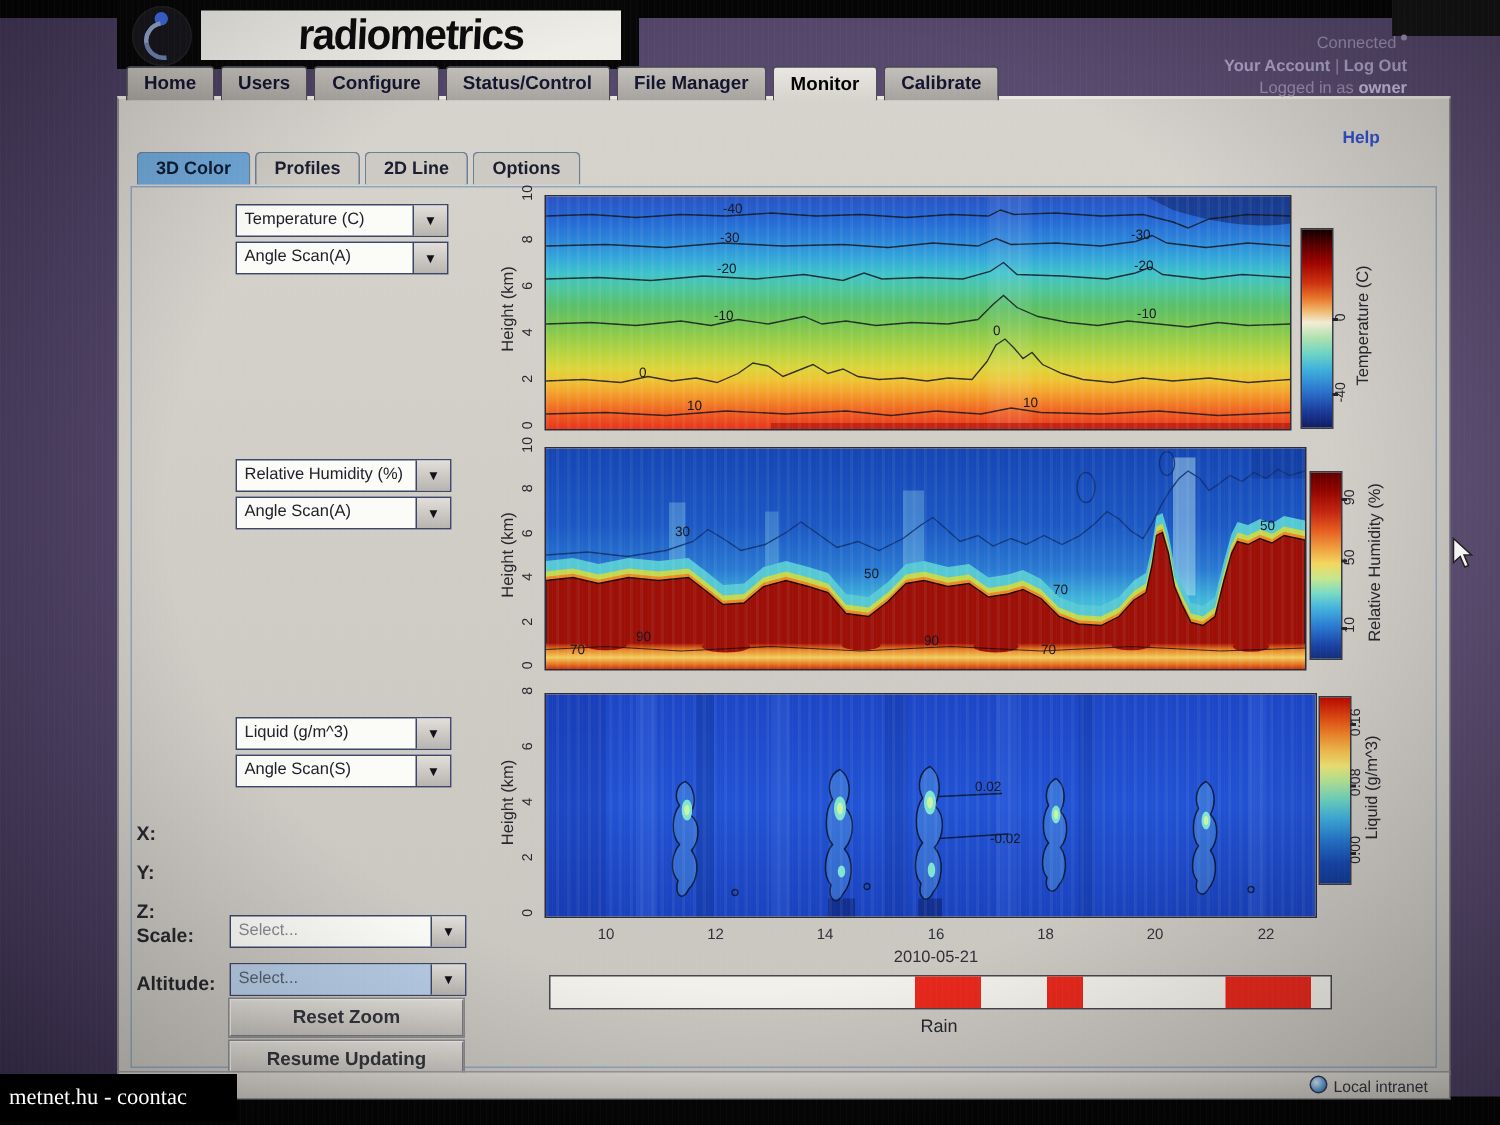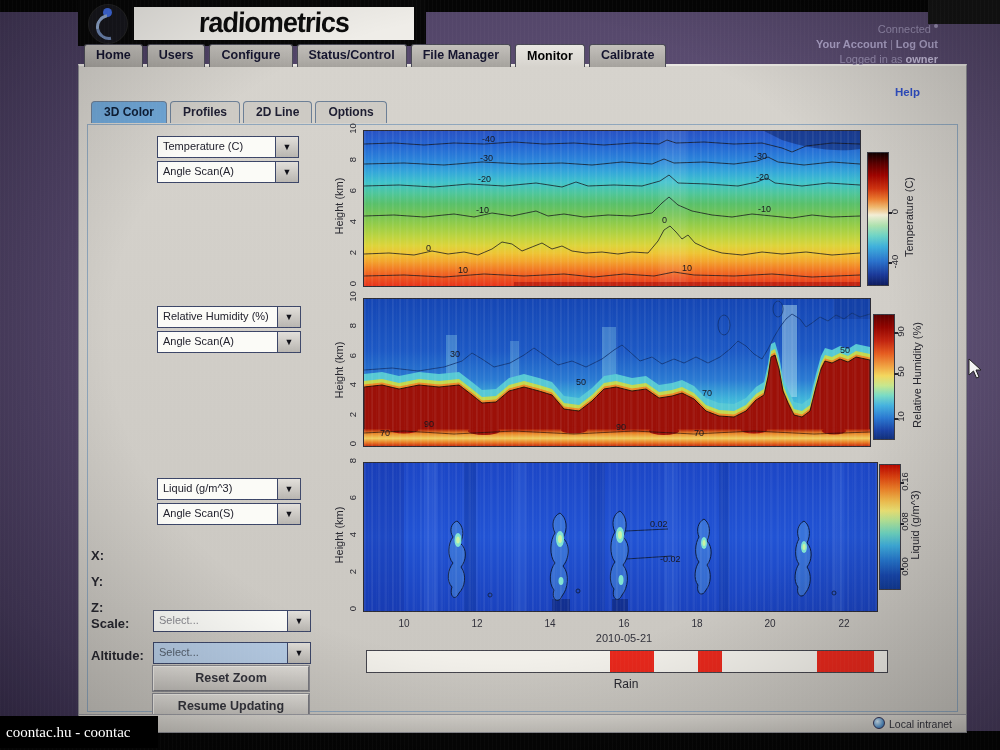--- a/index.html
+++ b/index.html
@@ -408,14 +408,14 @@
   </div>
 
   <div id="cursor">
     <svg width="15" height="22" viewBox="0 0 15 22">
       <path d="M1,1 L1,17 L5.5,13 L8.5,20 L11,19 L8,12 L13,12 Z" fill="#f4f4f4" stroke="#222" stroke-width="1"></path>
     </svg>
   </div>
 
   <div id="scanlines"></div>
   <div id="photo-overlay"></div>
-  <div id="caption">coontac.hu - coontac</div>
+  <div id="caption">metnet.hu - coontac</div>
 </div>
 
 </body></html>

